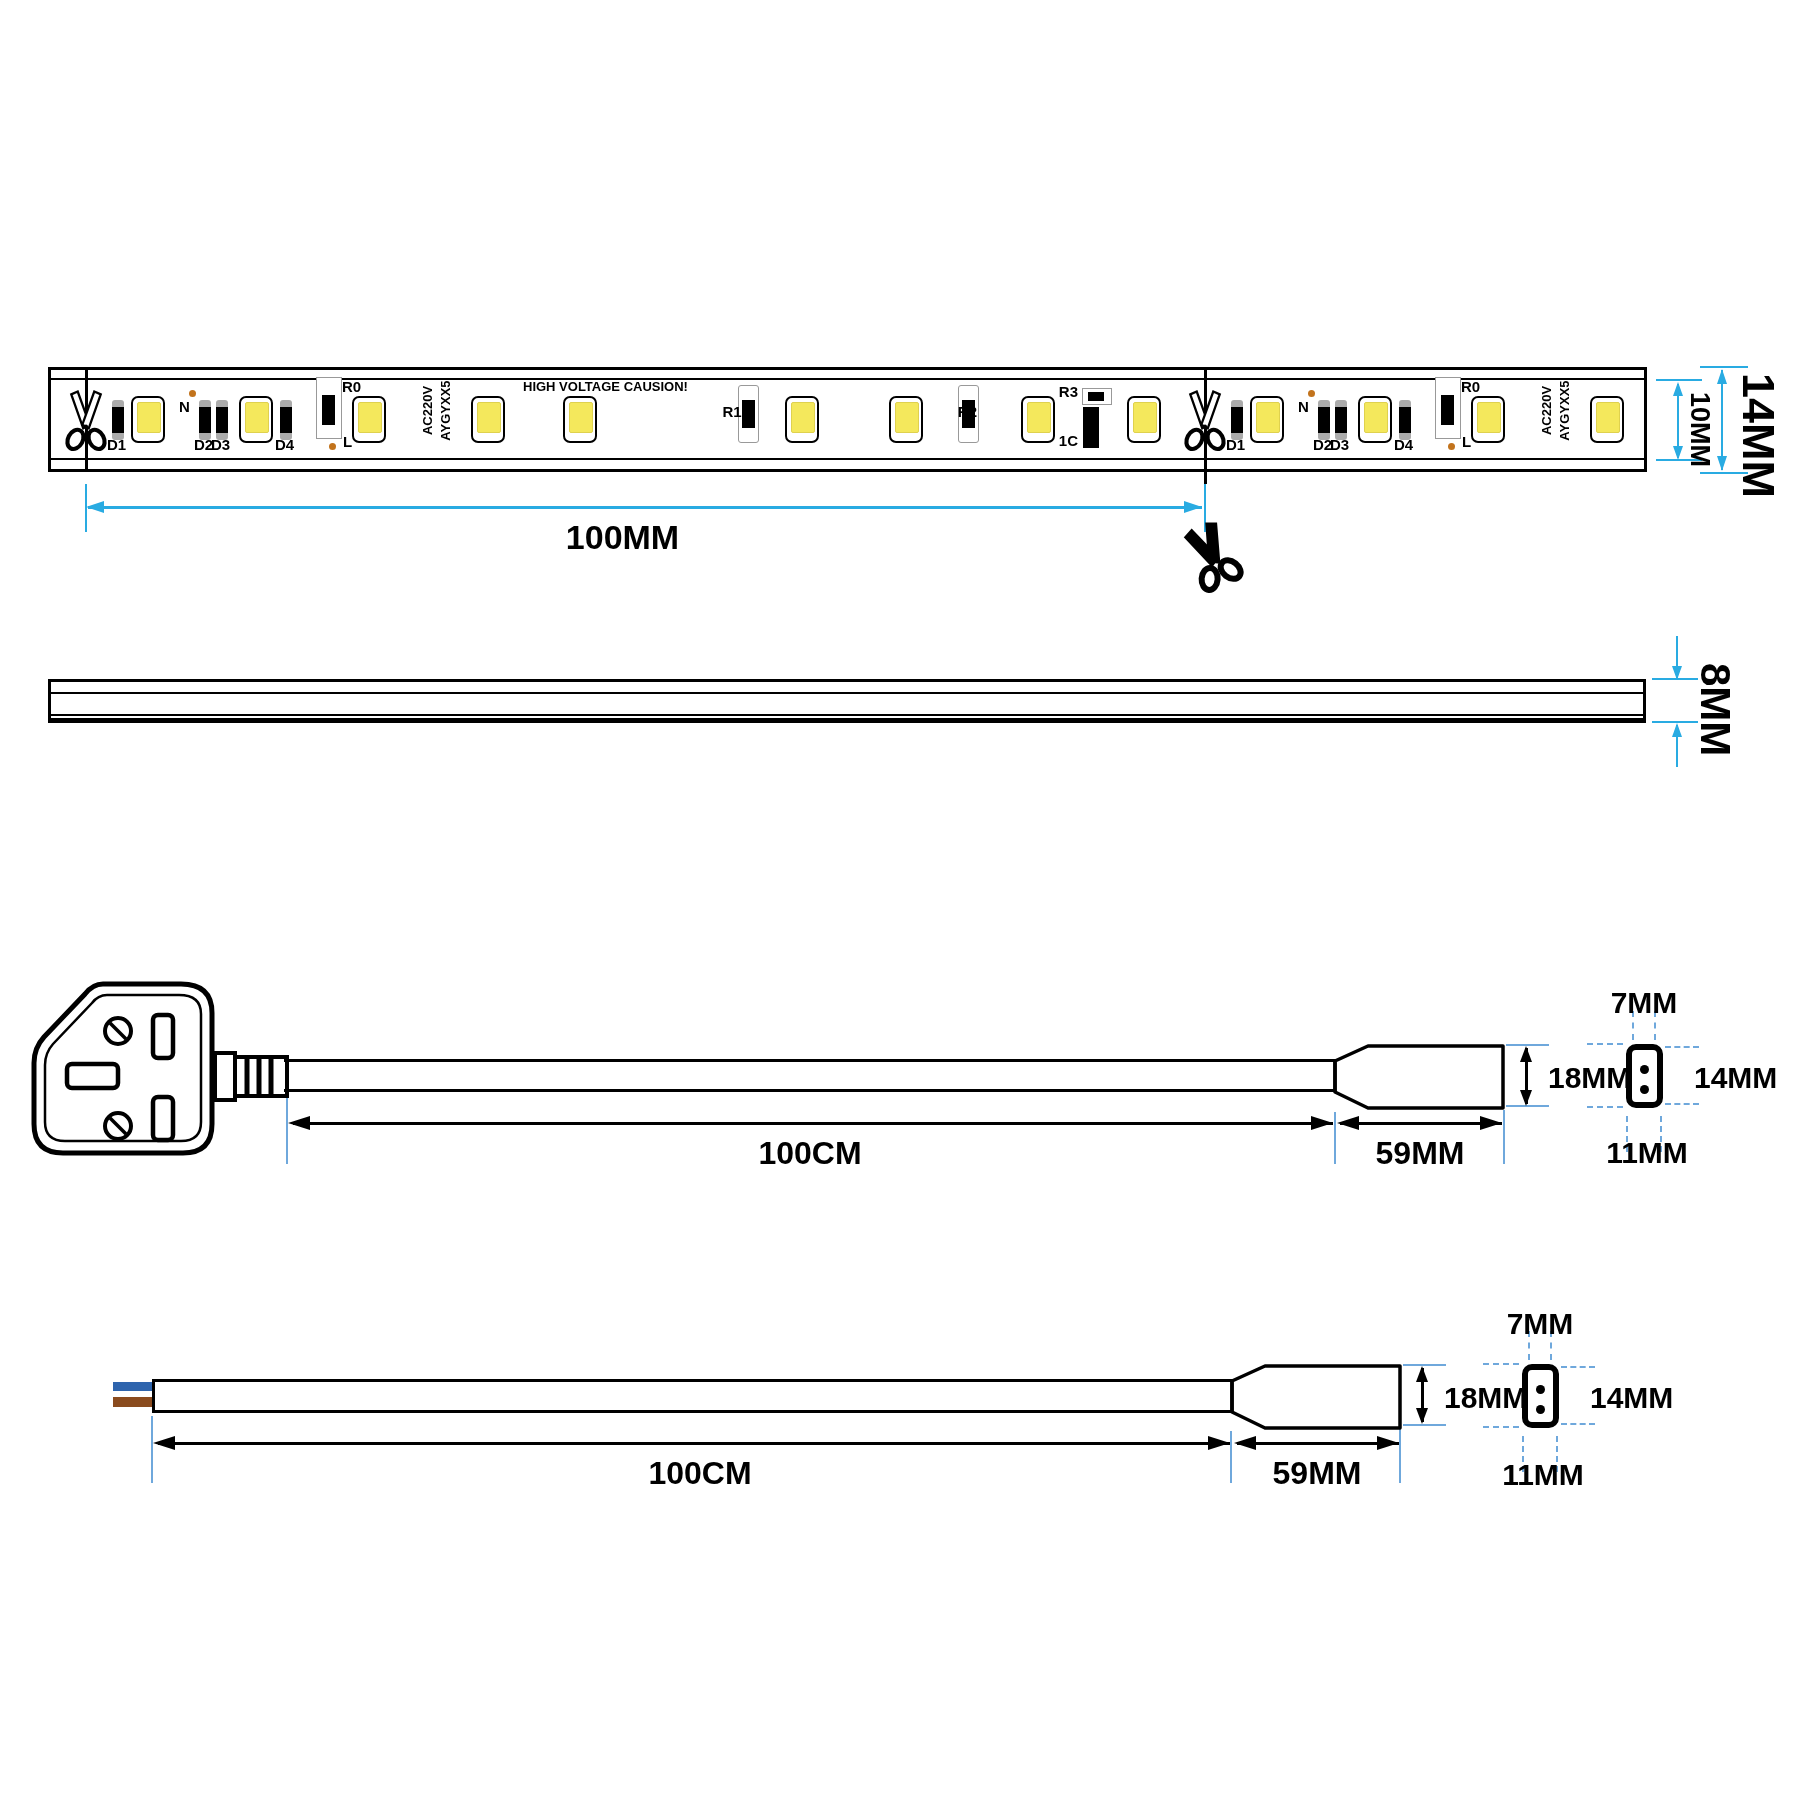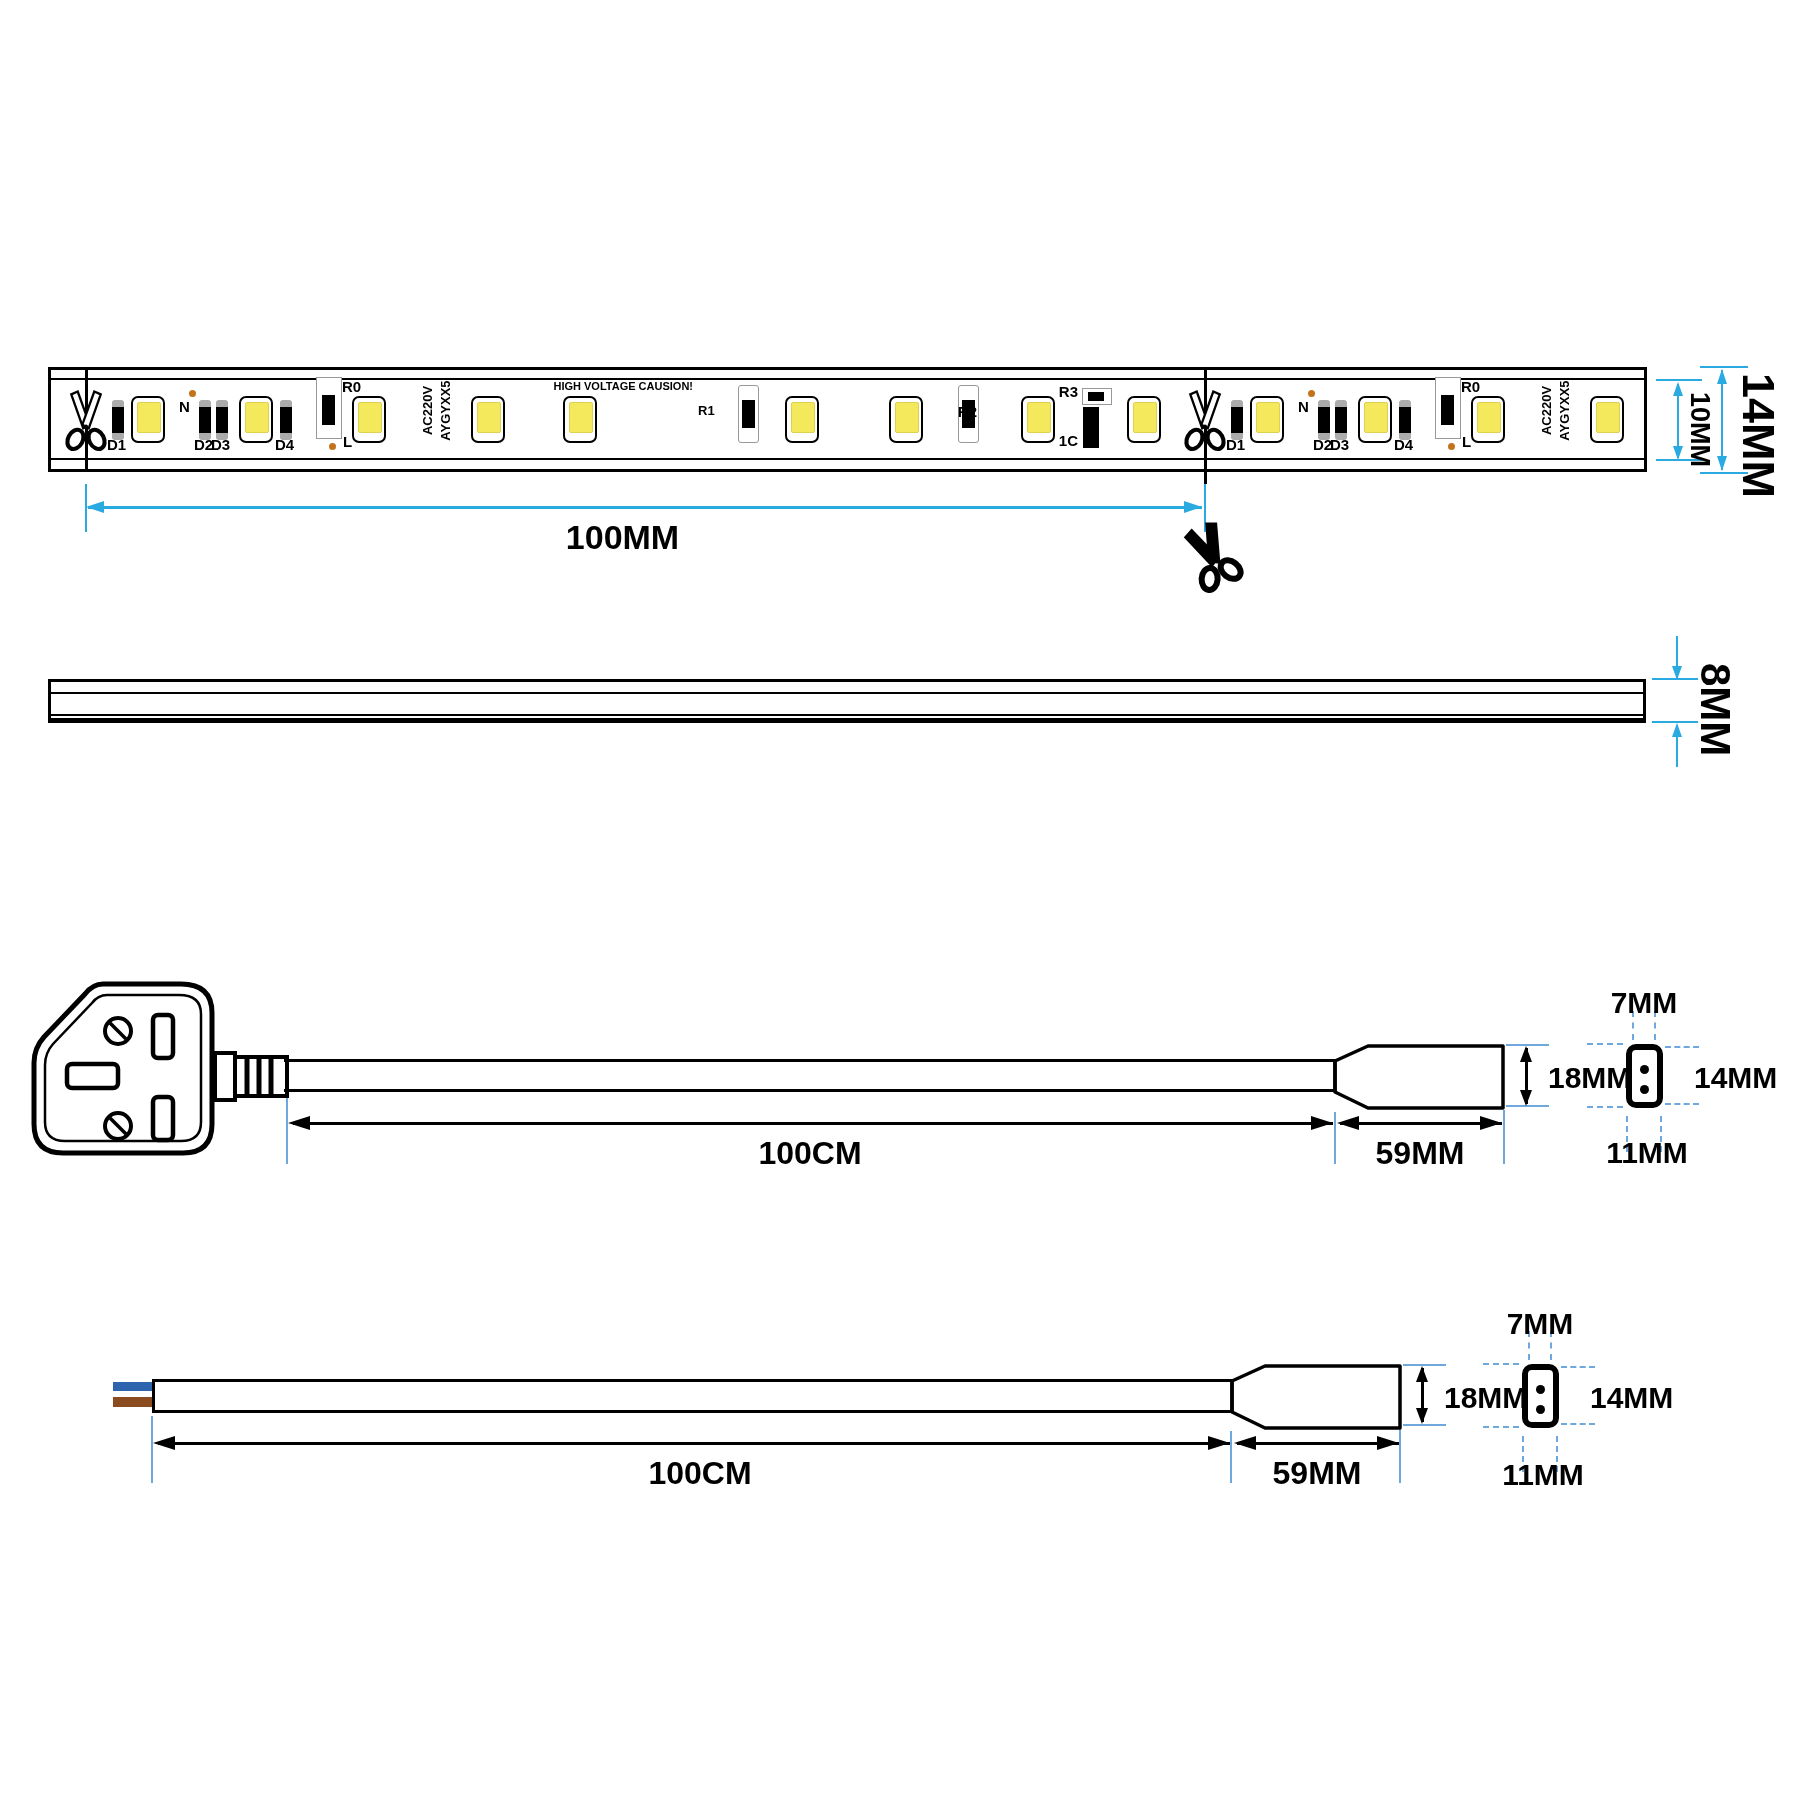--- a/index.html
+++ b/index.html
@@ -90,21 +90,21 @@
         <div style="position: absolute; left: 5px; top: 17px; width: 13px; height: 30px; background: rgb(0, 0, 0);"></div>
       </div>
       <div style="position: absolute; left: 342px; top: 379px; width: 30px; font-weight: bold; font-size: 15px; text-align: left; line-height: 1.1; white-space: nowrap;">R0</div>
       <div style="position: absolute; left: 329px; top: 443px; width: 7px; height: 7px; background: rgb(194, 115, 28); border-radius: 50%;"></div>
       <div style="position: absolute; left: 343px; top: 434px; width: 16px; font-weight: bold; font-size: 15px; text-align: left; line-height: 1.1; white-space: nowrap;">L</div>
       <div style="position: absolute; left: 388px; top: 403px; width: 80px; height: 15px; font-weight: bold; font-size: 13px; text-align: center; transform: rotate(-90deg); line-height: 1;">AC220V</div>
       <div style="position: absolute; left: 406px; top: 403px; width: 80px; height: 15px; font-weight: bold; font-size: 13px; text-align: center; transform: rotate(-90deg); line-height: 1;">AYGYXX5</div>
       <div style="position: absolute; left: 738px; top: 385px; width: 21px; height: 58px; background: rgb(255, 255, 255); border: 1.5px solid rgb(153, 153, 153); border-radius: 3px;">
         <div style="position: absolute; left: 3px; top: 14px; width: 13px; height: 28px; background: rgb(0, 0, 0);"></div>
       </div>
-      <div style="position: absolute; left: 698px; top: 404px; width: 32px; font-weight: bold; font-size: 13px; text-align: left; line-height: 1.1; white-space: nowrap;">R1</div>
+      <div style="position: absolute; left: 716px; top: 404px; width: 32px; font-weight: bold; font-size: 15px; text-align: center; line-height: 1.1; white-space: nowrap;">R1</div>
       <div style="position: absolute; left: 958px; top: 385px; width: 21px; height: 58px; background: rgb(255, 255, 255); border: 1.5px solid rgb(153, 153, 153); border-radius: 3px;">
         <div style="position: absolute; left: 3px; top: 14px; width: 13px; height: 28px; background: rgb(0, 0, 0);"></div>
       </div>
       <div style="position: absolute; left: 922px; top: 404px; width: 32px; font-weight: bold; font-size: 15px; text-align: right; line-height: 1.1; white-space: nowrap; margin-left: 23px;">R2</div>
       <div style="position: absolute; left: 1082px; top: 388px; width: 30px; height: 17px; background: rgb(255, 255, 255); border: 1.5px solid rgb(153, 153, 153);">
         <div style="position: absolute; left: 5px; top: 3px; width: 16px; height: 9px; background: rgb(0, 0, 0);"></div>
       </div>
       <div style="position: absolute; left: 1048px; top: 384px; width: 30px; font-weight: bold; font-size: 15px; text-align: right; line-height: 1.1; white-space: nowrap;">R3</div>
       <div style="position: absolute; left: 1083px; top: 407px; width: 16px; height: 41px; background: rgb(0, 0, 0);"></div>
       <div style="position: absolute; left: 1050px; top: 433px; width: 28px; font-weight: bold; font-size: 15px; text-align: right; line-height: 1.1; white-space: nowrap;">1C</div>
@@ -232,21 +232,21 @@
       <div style="position: absolute; left: 1528px; top: 1331px; width: 0px; height: 29px; border-left: 2px dashed rgb(111, 168, 220);"></div>
       <div style="position: absolute; left: 1550px; top: 1331px; width: 0px; height: 29px; border-left: 2px dashed rgb(111, 168, 220);"></div>
       <div style="position: absolute; left: 1483px; top: 1363px; width: 36px; height: 0px; border-top: 2px dashed rgb(111, 168, 220);"></div>
       <div style="position: absolute; left: 1561px; top: 1366px; width: 34px; height: 0px; border-top: 2px dashed rgb(111, 168, 220);"></div>
       <div style="position: absolute; left: 1483px; top: 1426px; width: 36px; height: 0px; border-top: 2px dashed rgb(111, 168, 220);"></div>
       <div style="position: absolute; left: 1561px; top: 1423px; width: 34px; height: 0px; border-top: 2px dashed rgb(111, 168, 220);"></div>
       <div style="position: absolute; left: 1522px; top: 1436px; width: 0px; height: 36px; border-left: 2px dashed rgb(111, 168, 220);"></div>
       <div style="position: absolute; left: 1556px; top: 1436px; width: 0px; height: 36px; border-left: 2px dashed rgb(111, 168, 220);"></div>
     </div>
 
-  <div class="lbl" style="left:523px;top:380px;width:170px;font-size:11px;text-align:right">HIGH VOLTAGE CAUSION!</div>
+  <div class="lbl" style="left:523px;top:380px;width:170px;font-size:13px;text-align:left">HIGH VOLTAGE CAUSION!</div>
 
   <svg class="abs" style="left:63px;top:391px" width="46" height="60" viewBox="0 0 50 64">
     <polygon points="9,3 16,0 29,36 22,40" fill="#fff" stroke="#000" stroke-width="2.5"></polygon>
     <polygon points="41,3 34,0 21,36 28,40" fill="#fff" stroke="#000" stroke-width="2.5"></polygon>
     <circle cx="25" cy="38" r="2.2" fill="#000"></circle>
     <ellipse cx="13.5" cy="52" rx="8" ry="11" fill="none" stroke="#000" stroke-width="4.5" transform="rotate(28 13.5 52)"></ellipse>
     <ellipse cx="36.5" cy="52" rx="8" ry="11" fill="none" stroke="#000" stroke-width="4.5" transform="rotate(-28 36.5 52)"></ellipse>
   </svg>
   <svg class="abs" style="left:1182px;top:391px" width="46" height="60" viewBox="0 0 50 64">
     <polygon points="9,3 16,0 29,36 22,40" fill="#fff" stroke="#000" stroke-width="2.5"></polygon>

